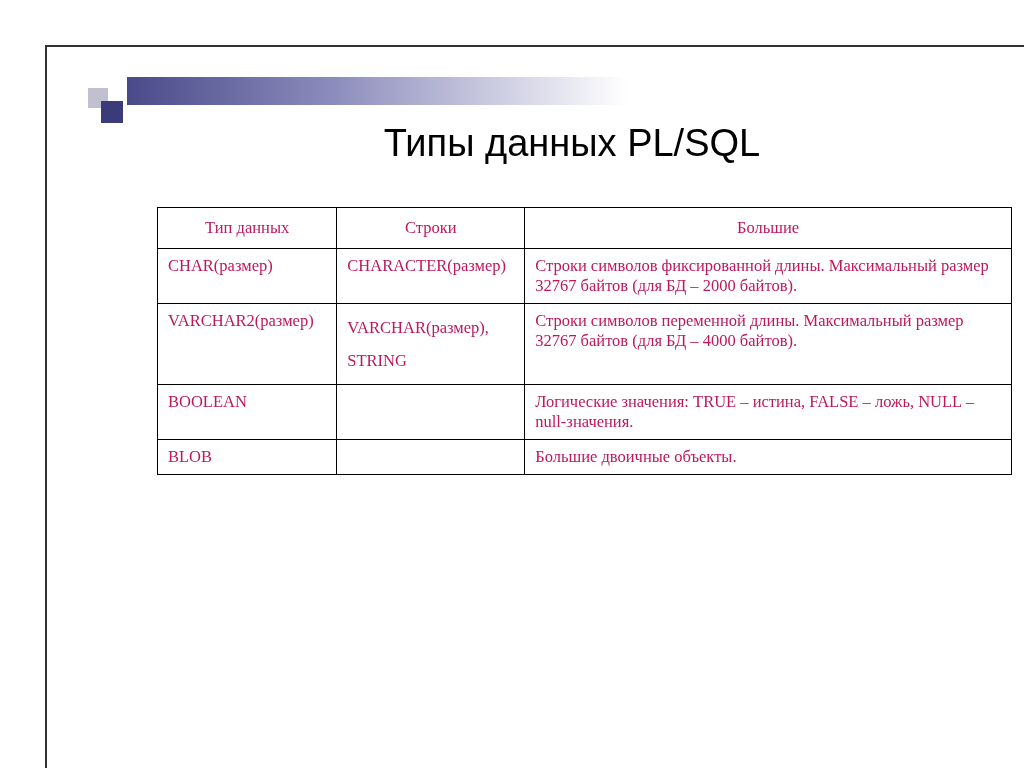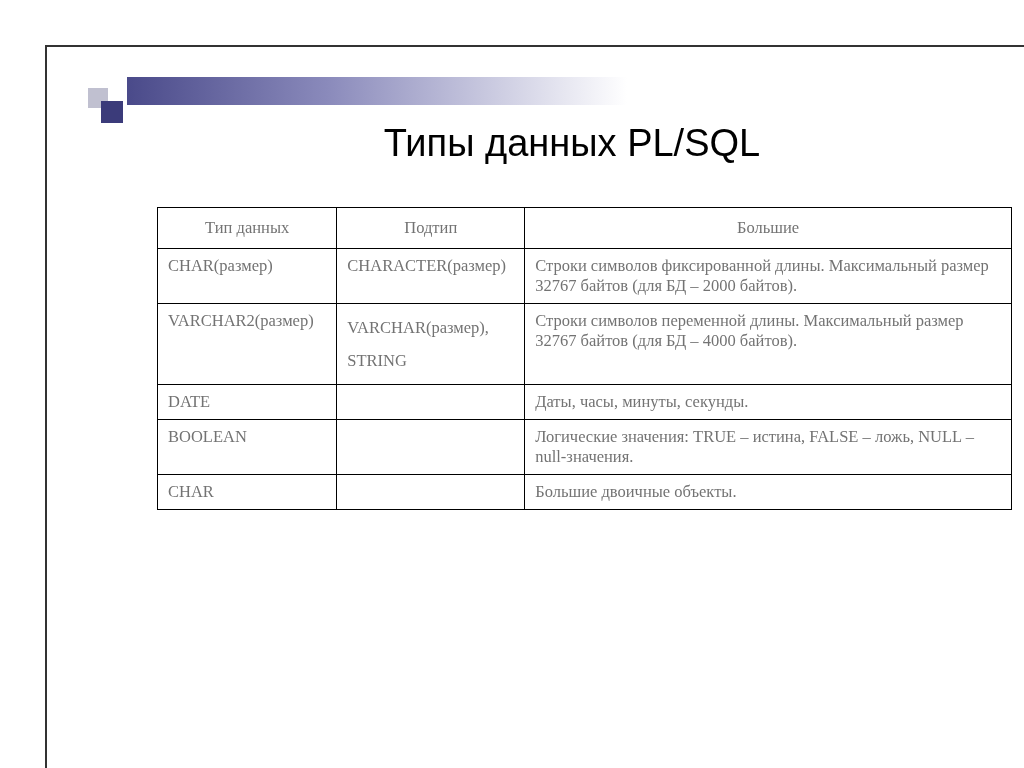--- a/index.html
+++ b/index.html
@@ -62,21 +62,21 @@
       position: absolute;
       top: 130px;
       left: 80px;
       right: 55px;
     }
     table {
       width: 100%;
       border-collapse: collapse;
       font-family: "Times New Roman", serif;
       font-size: 16.5px;
-      color: #737373;
+      color: #be185d;
     }
     th, td {
       border: 1px solid #000;
       padding: 7px 10px;
       vertical-align: top;
       text-align: left;
     }
     th {
       font-weight: normal;
       text-align: center;
@@ -97,46 +97,41 @@
     <div class="square2"></div>
   </div>
 
   <h1 class="title">Типы данных PL/SQL</h1>
 
   <div class="table-container">
     <table>
       <thead>
         <tr>
           <th class="col-type">Тип данных</th>
-          <th class="col-subtype">Подтип</th>
+          <th class="col-subtype">Строки</th>
           <th class="col-desc">Большие</th>
         </tr>
       </thead>
       <tbody>
         <tr>
           <td>CHAR(размер)</td>
           <td>CHARACTER(размер)</td>
           <td>Строки символов фиксированной длины. Максимальный размер 32767 байтов (для БД – 2000 байтов).</td>
         </tr>
         <tr>
           <td>VARCHAR2(размер)</td>
           <td class="subtype-lines">VARCHAR(размер), STRING</td>
           <td>Строки символов переменной длины. Максимальный размер 32767 байтов (для БД – 4000 байтов).</td>
         </tr>
         <tr>
-          <td>DATE</td>
-          <td></td>
-          <td>Даты, часы, минуты, секунды.</td>
-        </tr>
-        <tr>
           <td>BOOLEAN</td>
           <td></td>
           <td>Логические значения: TRUE – истина, FALSE – ложь, NULL – null-значения.</td>
         </tr>
         <tr>
-          <td>CHAR</td>
+          <td>BLOB</td>
           <td></td>
           <td>Большие двоичные объекты.</td>
         </tr>
       </tbody>
     </table>
   </div>
 </div>
 
 </body></html>

